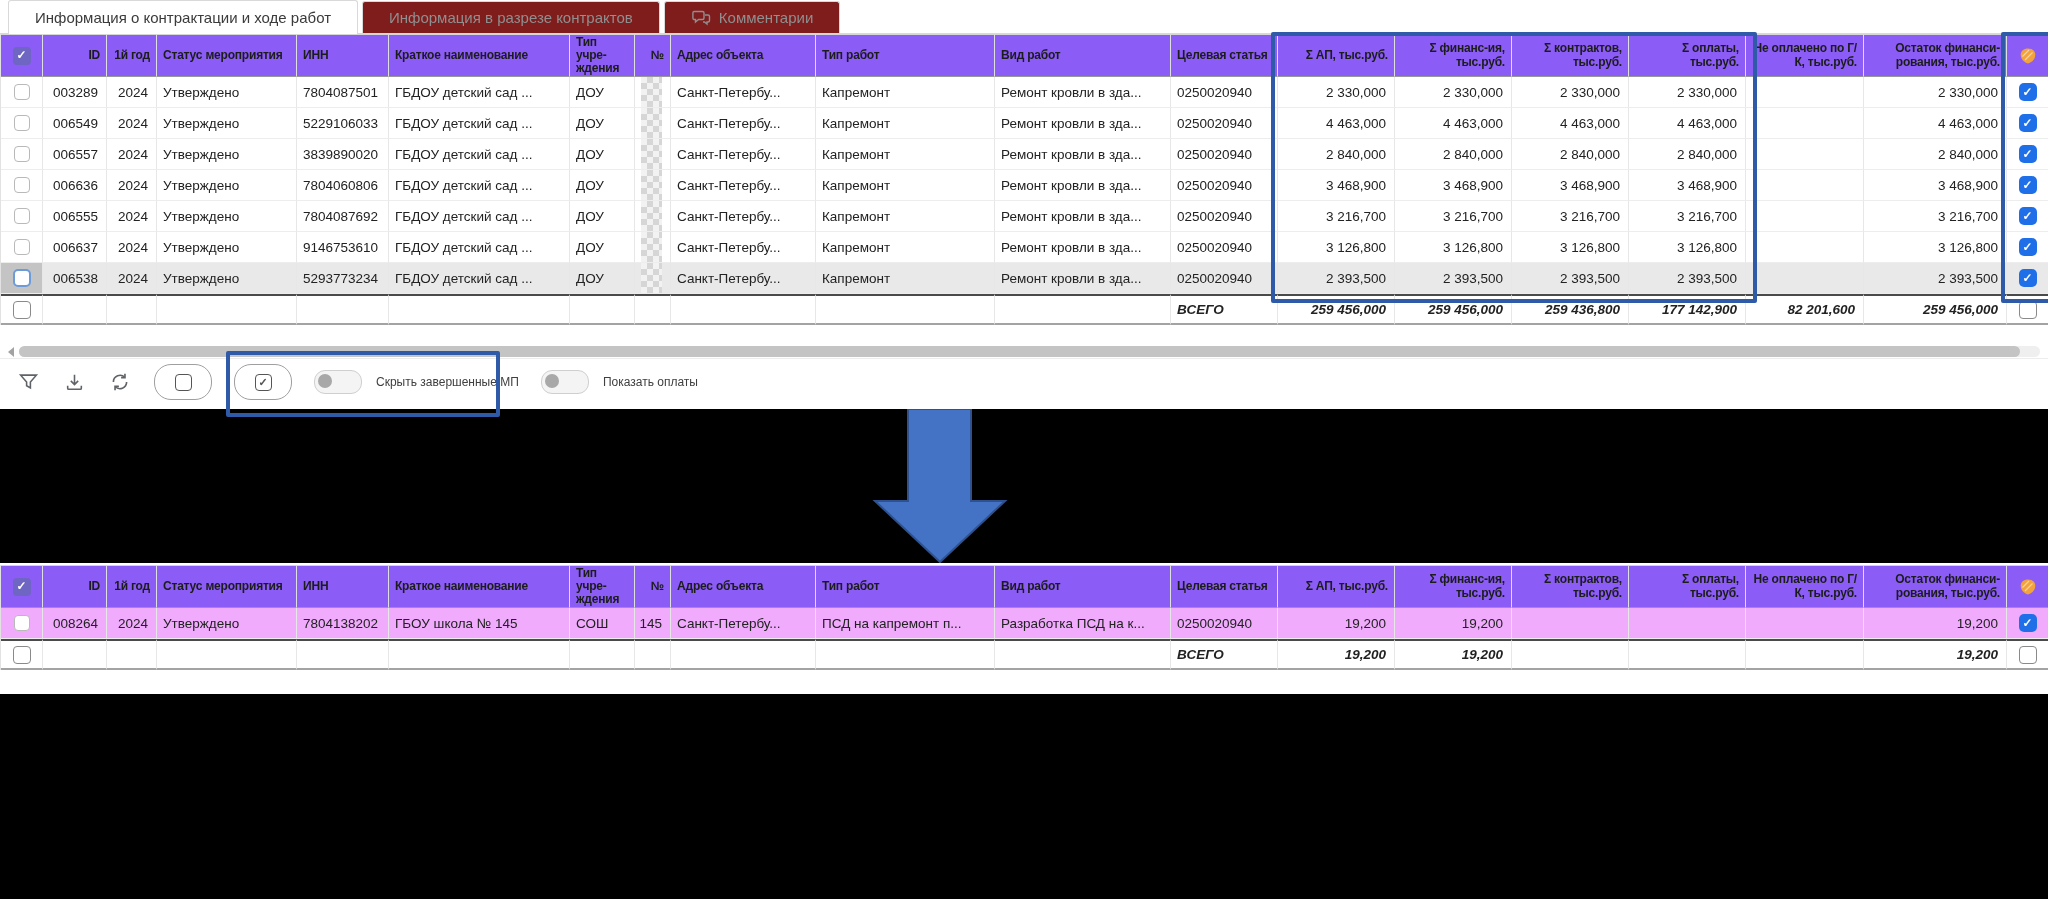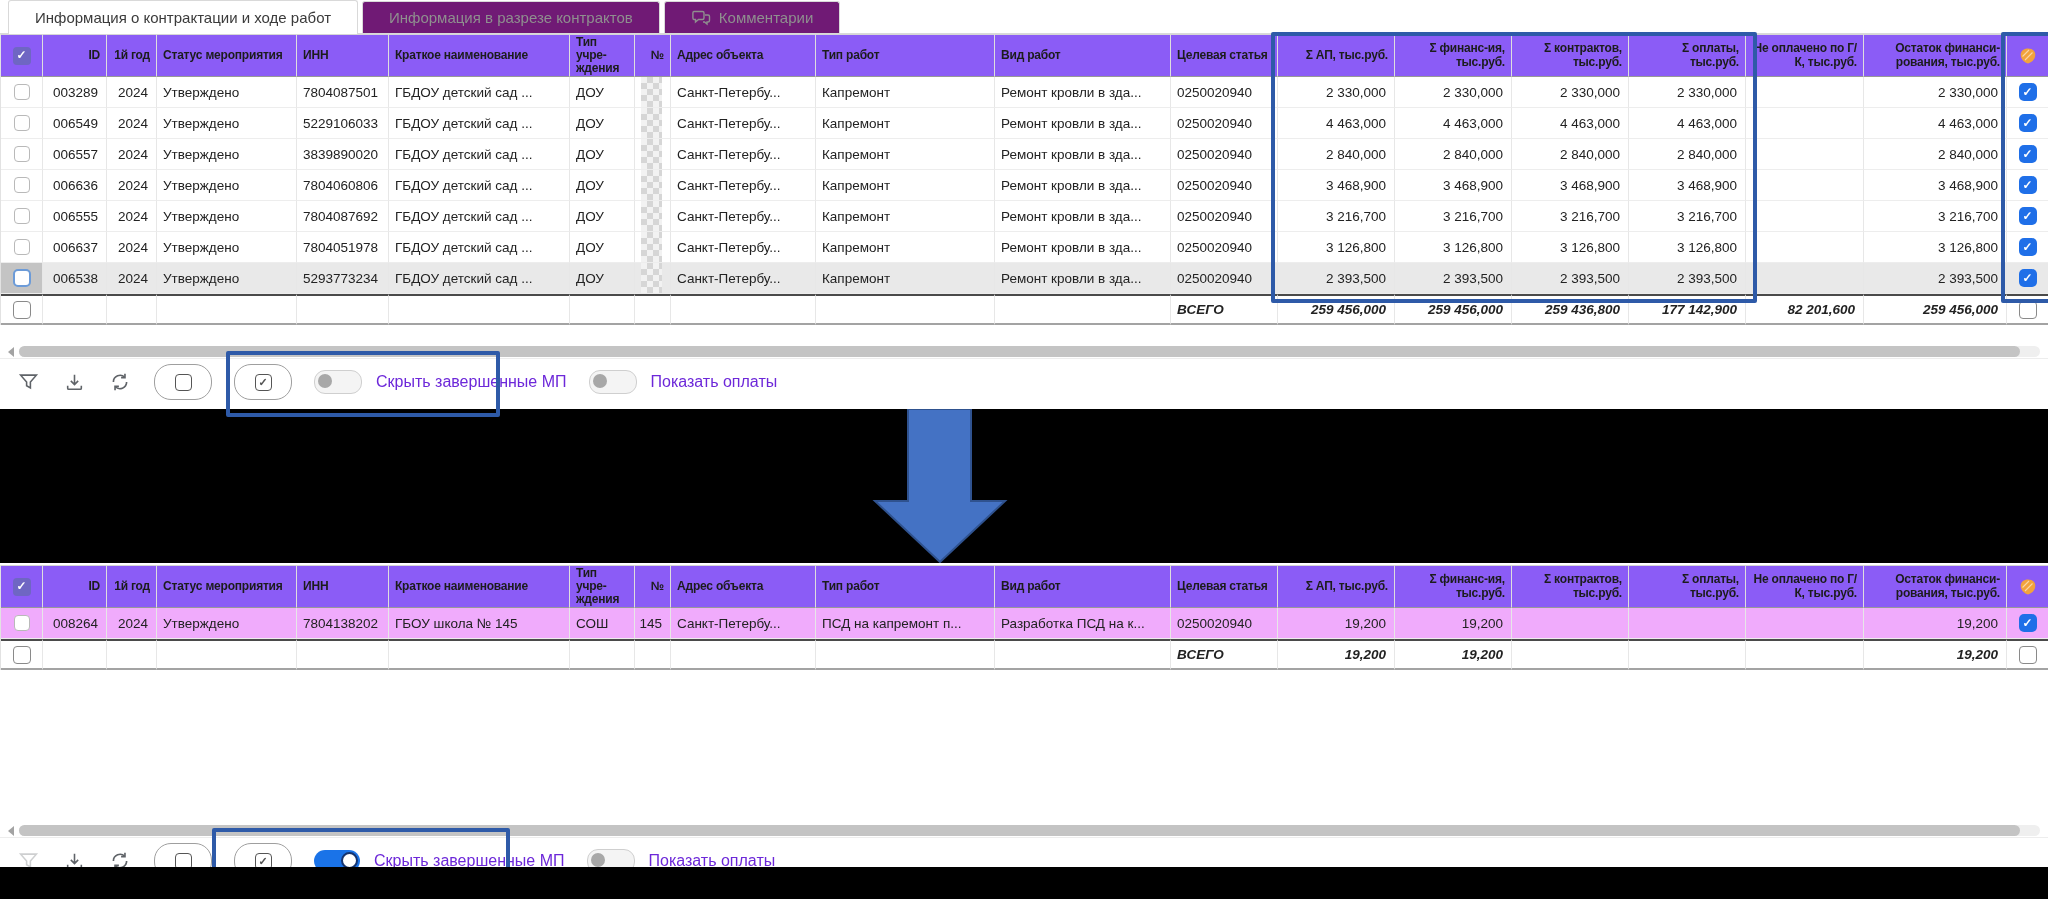--- a/index.html
+++ b/index.html
@@ -1,27 +1,27 @@
 <!DOCTYPE html>
 <html style="--hl: #2e5aa8; --togon: #1a73e8; --selall: #6f66c3; --flagchk: #1f6fe8;"><head>
 <meta charset="utf-8">
 <style>
   html,body{margin:0;padding:0;background:#000;}
-  .canvas{width:2048px;height:867px;background:#000;position:relative;font-family:"Liberation Sans",sans-serif;overflow:hidden;}
+  .canvas{width:2048px;height:694px;background:#000;position:relative;font-family:"Liberation Sans",sans-serif;overflow:hidden;}
   .panel{background:#fff;position:relative;display:flex;flex-direction:column;overflow:visible;}
   .panel.top{height:409px;}
   .panel.bottom{height:325px;}
   .black-band{height:154px;background:#000;position:relative;}
   .bottom-strip{height:11px;background:#000;}
 
   
   .tabbar{height:33px;display:flex;align-items:flex-end;padding-left:8px;background:#fff;border-bottom:1px solid #d9d9d9;}
   .tab{height:32px;display:flex;align-items:center;gap:8px;padding:0 26px;font-size:15px;border:1px solid #d9d9d9;border-bottom:none;border-radius:3px 3px 0 0;margin-right:4px;box-sizing:border-box;cursor:default;}
   .tab.active{background:#fff;color:#3b3b3b;position:relative;z-index:2;margin-bottom:-1px;height:34px;}
-  .tab.inactive{background:#701a75;color:#8f8f8f;}
+  .tab.inactive{background:#7f1d1d;color:#8f8f8f;}
   .tab .bubble-icon svg{display:block;}
 
   
   .grid{display:grid;width:2048px;border-left:1px solid #e2e2e2;background:#fff;}
   .th{border-top:1px solid #d6d6d6;border-bottom:1px solid #989898;border-right:1px solid #dedede;
       font-size:12px;font-weight:700;color:#1c1c1c;letter-spacing:-0.2px;line-height:1.1;
       display:flex;align-items:center;padding:2px 6px;box-sizing:border-box;overflow:hidden;background:#8b5cf6;}
   .th.al-right{justify-content:flex-end;text-align:right;}
   .th.al-center{justify-content:center;}
   .td{border-right:1px solid #e7e7e7;border-bottom:1px solid #ededed;font-size:13.5px;color:#222;
@@ -55,21 +55,21 @@
   .toolbar{height:46px;display:flex;align-items:center;gap:22px;padding:0 0 4px 16px;position:relative;border-top:1px solid #ededed;}
   .tool-icon{width:24px;height:24px;display:flex;align-items:center;justify-content:center;cursor:pointer;}
   .tool-icon.faded{opacity:0.3;}
   .pillbtn{width:56px;height:34px;border:1.6px solid #9f9f9f;border-radius:17px;display:flex;align-items:center;justify-content:center;background:#fff;cursor:pointer;}
   .sq{width:17px;height:17px;border:1.8px solid #555;border-radius:4px;display:flex;align-items:center;justify-content:center;font-size:11px;color:#555;font-weight:700;box-sizing:border-box;}
   .toggle{width:46px;height:22px;border-radius:11px;position:relative;cursor:pointer;flex:0 0 auto;}
   .toggle.off{background:#f4f4f4;border:1px solid #cfcfcf;}
   .toggle.off .knob{position:absolute;left:3px;top:3px;width:14px;height:14px;border-radius:50%;background:#a8a8a8;}
   .toggle.on{background:var(--togon);}
   .toggle.on .knob{position:absolute;right:2px;top:2px;width:17px;height:17px;border-radius:50%;background:#fff;border:2.5px solid #15336e;box-sizing:border-box;}
-  .toggle-label{font-size:16px;color:#6d28d9;margin-left:-8px;white-space:nowrap;}
+  .toggle-label{font-size:12px;color:#404040;margin-left:-8px;white-space:nowrap;}
 
   .gold{display:block;}
   .spacer-auto{margin-top:auto;}
 </style>
 </head>
 <body>
 
 <div class="canvas">
 
   <section class="panel top">
@@ -278,21 +278,21 @@
         <div class="td al-right">3 216,700</div>
         <div class="td al-center">
           <div class="cb flag">✓</div>
         </div>
         <div class="td al-center">
           <div class="cb row"></div>
         </div>
         <div class="td al-right">006637</div>
         <div class="td al-right">2024</div>
         <div class="td al-left">Утверждено</div>
-        <div class="td al-left">7804051978</div>
+        <div class="td al-left">9146753610</div>
         <div class="td al-left">ГБДОУ детский сад ...</div>
         <div class="td al-left">ДОУ</div>
         <div class="td al-right">
           <div class="checker"></div>
         </div>
         <div class="td al-left">Санкт-Петербу...</div>
         <div class="td al-left">Капремонт</div>
         <div class="td al-left">Ремонт кровли в зда...</div>
         <div class="td al-left">0250020940</div>
         <div class="td al-right">3 126,800</div>

